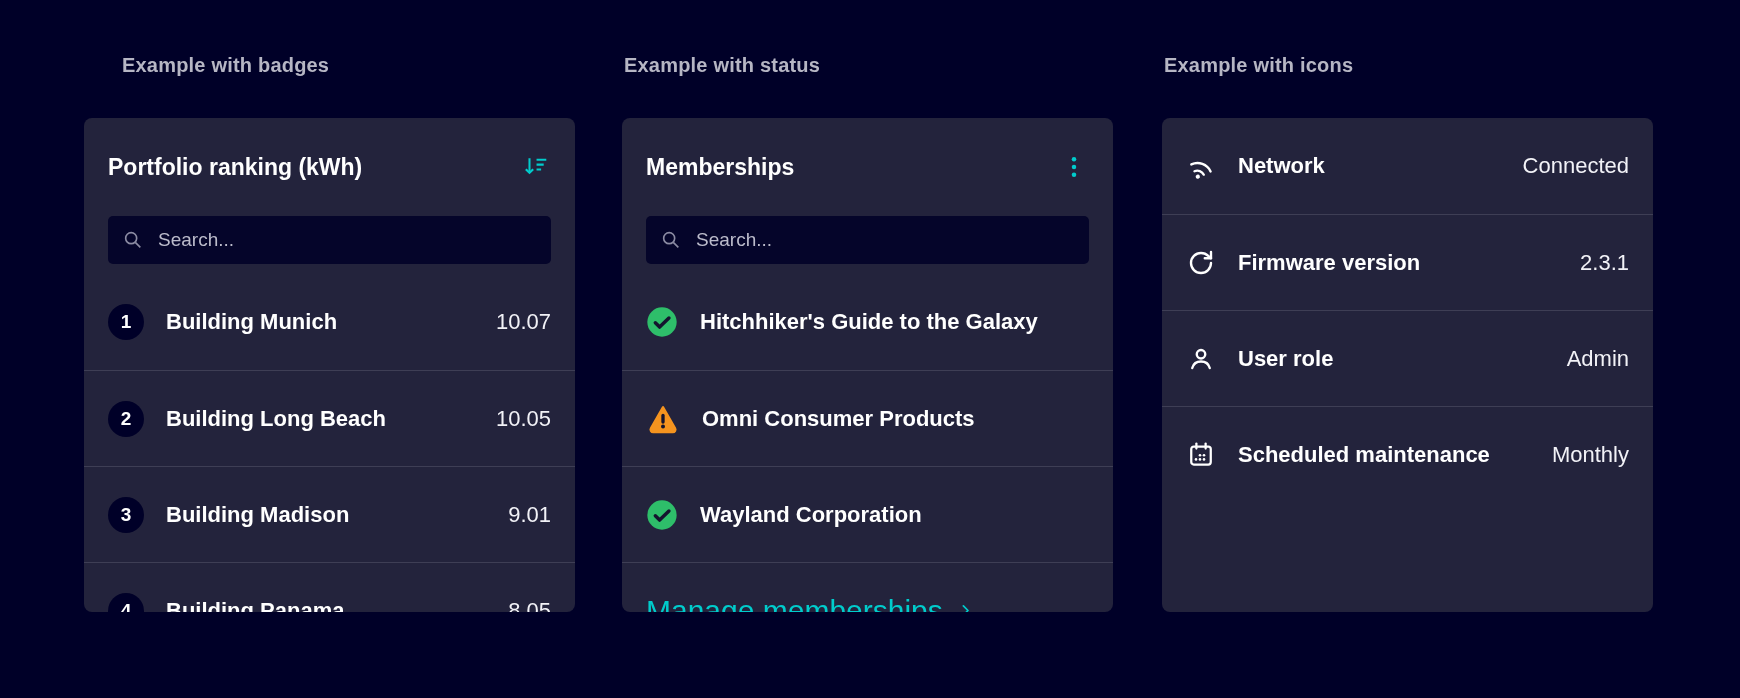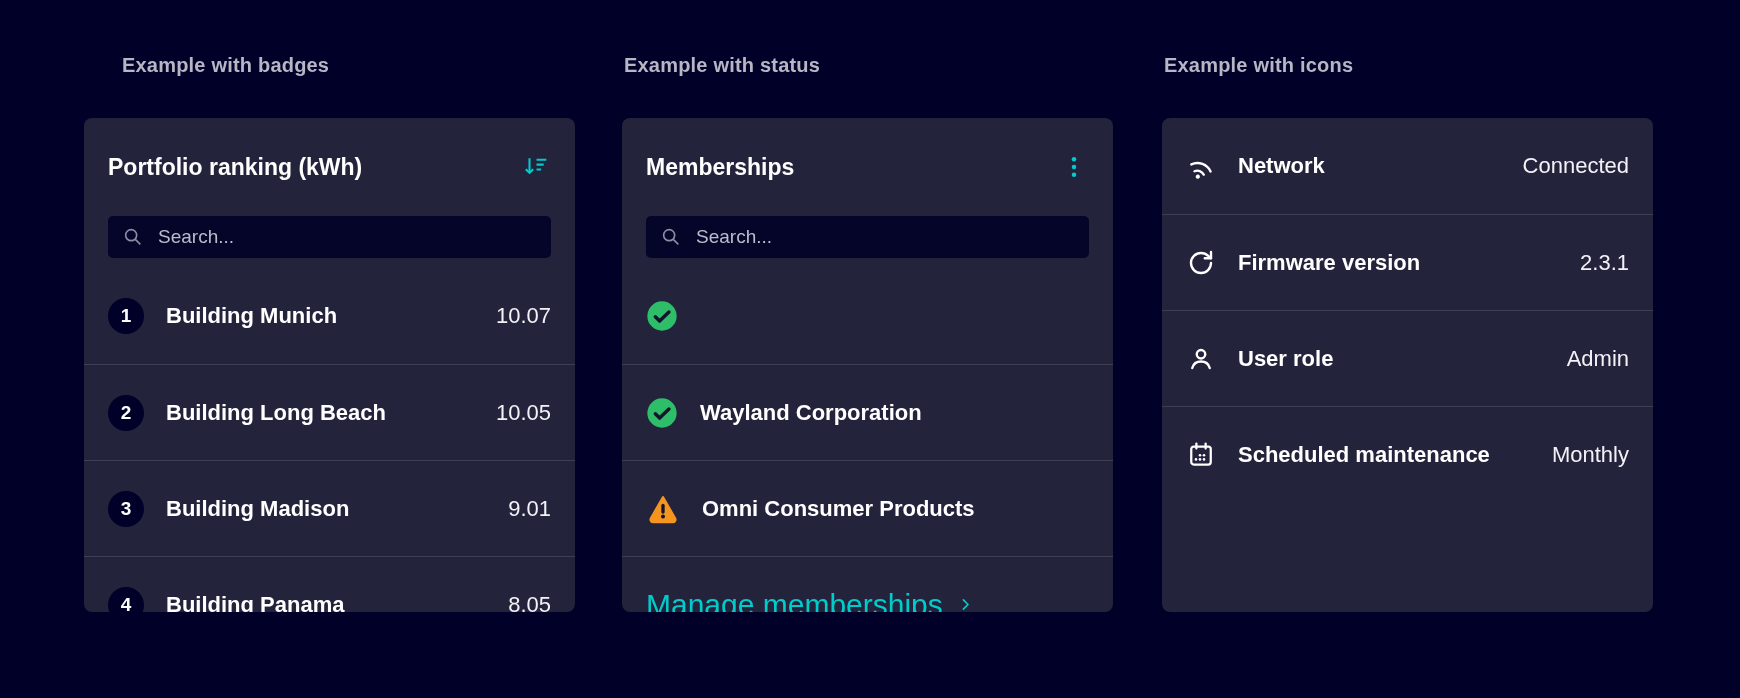--- a/index.html
+++ b/index.html
@@ -36,21 +36,21 @@
   .card-header{
     height:72px;padding:13px 24px;display:flex;align-items:center;
     justify-content:space-between;
   }
   .card-title{font-size:23px;font-weight:700;}
   .icon-btn{
     background:none;border:none;padding:2px;cursor:pointer;
     display:flex;align-items:center;justify-content:center;color:var(--teal);
   }
   .search-wrap{
-    margin:0 24px 10px 24px;height:42px;border-radius:5px;
+    margin:0 24px 10px 24px;height:48px;border-radius:5px;
     background:var(--input-bg);display:flex;align-items:center;
     padding:0 14px;gap:12px;box-sizing:border-box;
   }
   .search-wrap input{
     flex:1;background:transparent;border:none;outline:none;
     color:var(--text);font-size:19px;font-family:"Liberation Sans",sans-serif;
   }
   .search-wrap input::placeholder{color:var(--muted);opacity:1;}
   .rows{display:block;}
   .row{
@@ -155,39 +155,40 @@
       <input type="text" placeholder="Search..." style="">
     </div>
     <div class="rows">
       <div class="row">
         <span class="status-ico">
           <svg width="32" height="32" viewBox="0 0 24 24">
             <circle cx="12" cy="12" r="11" fill="#2EBE6A"></circle>
             <path d="M7 12.6l3.2 3.2L17.2 9" fill="none" stroke="#14142E" stroke-width="2.6" stroke-linecap="round" stroke-linejoin="round"></path>
           </svg>
         </span>
-      </div>
-      <div class="row">
-        <span class="status-ico">
-          <svg width="32" height="32" viewBox="0 0 24 24">
-            <circle cx="12" cy="12" r="11" fill="#2EBE6A"></circle>
-            <path d="M7 12.6l3.2 3.2L17.2 9" fill="none" stroke="#14142E" stroke-width="2.6" stroke-linecap="round" stroke-linejoin="round"></path>
-          </svg>
-        </span>
-        <span class="row-name">Wayland Corporation</span>
+        <span class="row-name">Hitchhiker's Guide to the Galaxy</span>
       </div>
       <div class="row">
         <span class="status-ico">
           <svg width="34" height="32" viewBox="0 0 24 24">
             <path d="M12 3.1 2.9 18.9a2 2 0 0 0 1.73 3h14.74a2 2 0 0 0 1.73-3Z" fill="#F5941F" stroke="#F5941F" stroke-width="1.6" stroke-linejoin="round"></path>
             <path d="M12 9.3v5" stroke="#14142E" stroke-width="2.5" stroke-linecap="round"></path>
             <circle cx="12" cy="17.7" r="1.5" fill="#14142E"></circle>
           </svg>
         </span>
         <span class="row-name">Omni Consumer Products</span>
+      </div>
+      <div class="row">
+        <span class="status-ico">
+          <svg width="32" height="32" viewBox="0 0 24 24">
+            <circle cx="12" cy="12" r="11" fill="#2EBE6A"></circle>
+            <path d="M7 12.6l3.2 3.2L17.2 9" fill="none" stroke="#14142E" stroke-width="2.6" stroke-linecap="round" stroke-linejoin="round"></path>
+          </svg>
+        </span>
+        <span class="row-name">Wayland Corporation</span>
       </div>
       <div class="row link-row">
         <a class="link">
           <span>Manage memberships</span>
           <span style="display:flex">
             <svg width="17" height="17" viewBox="0 0 24 24" fill="none" stroke="currentColor" stroke-width="2.4" stroke-linecap="round" stroke-linejoin="round">
               <path d="M9 5.5 15.5 12 9 18.5"></path>
             </svg>
           </span>
         </a>

